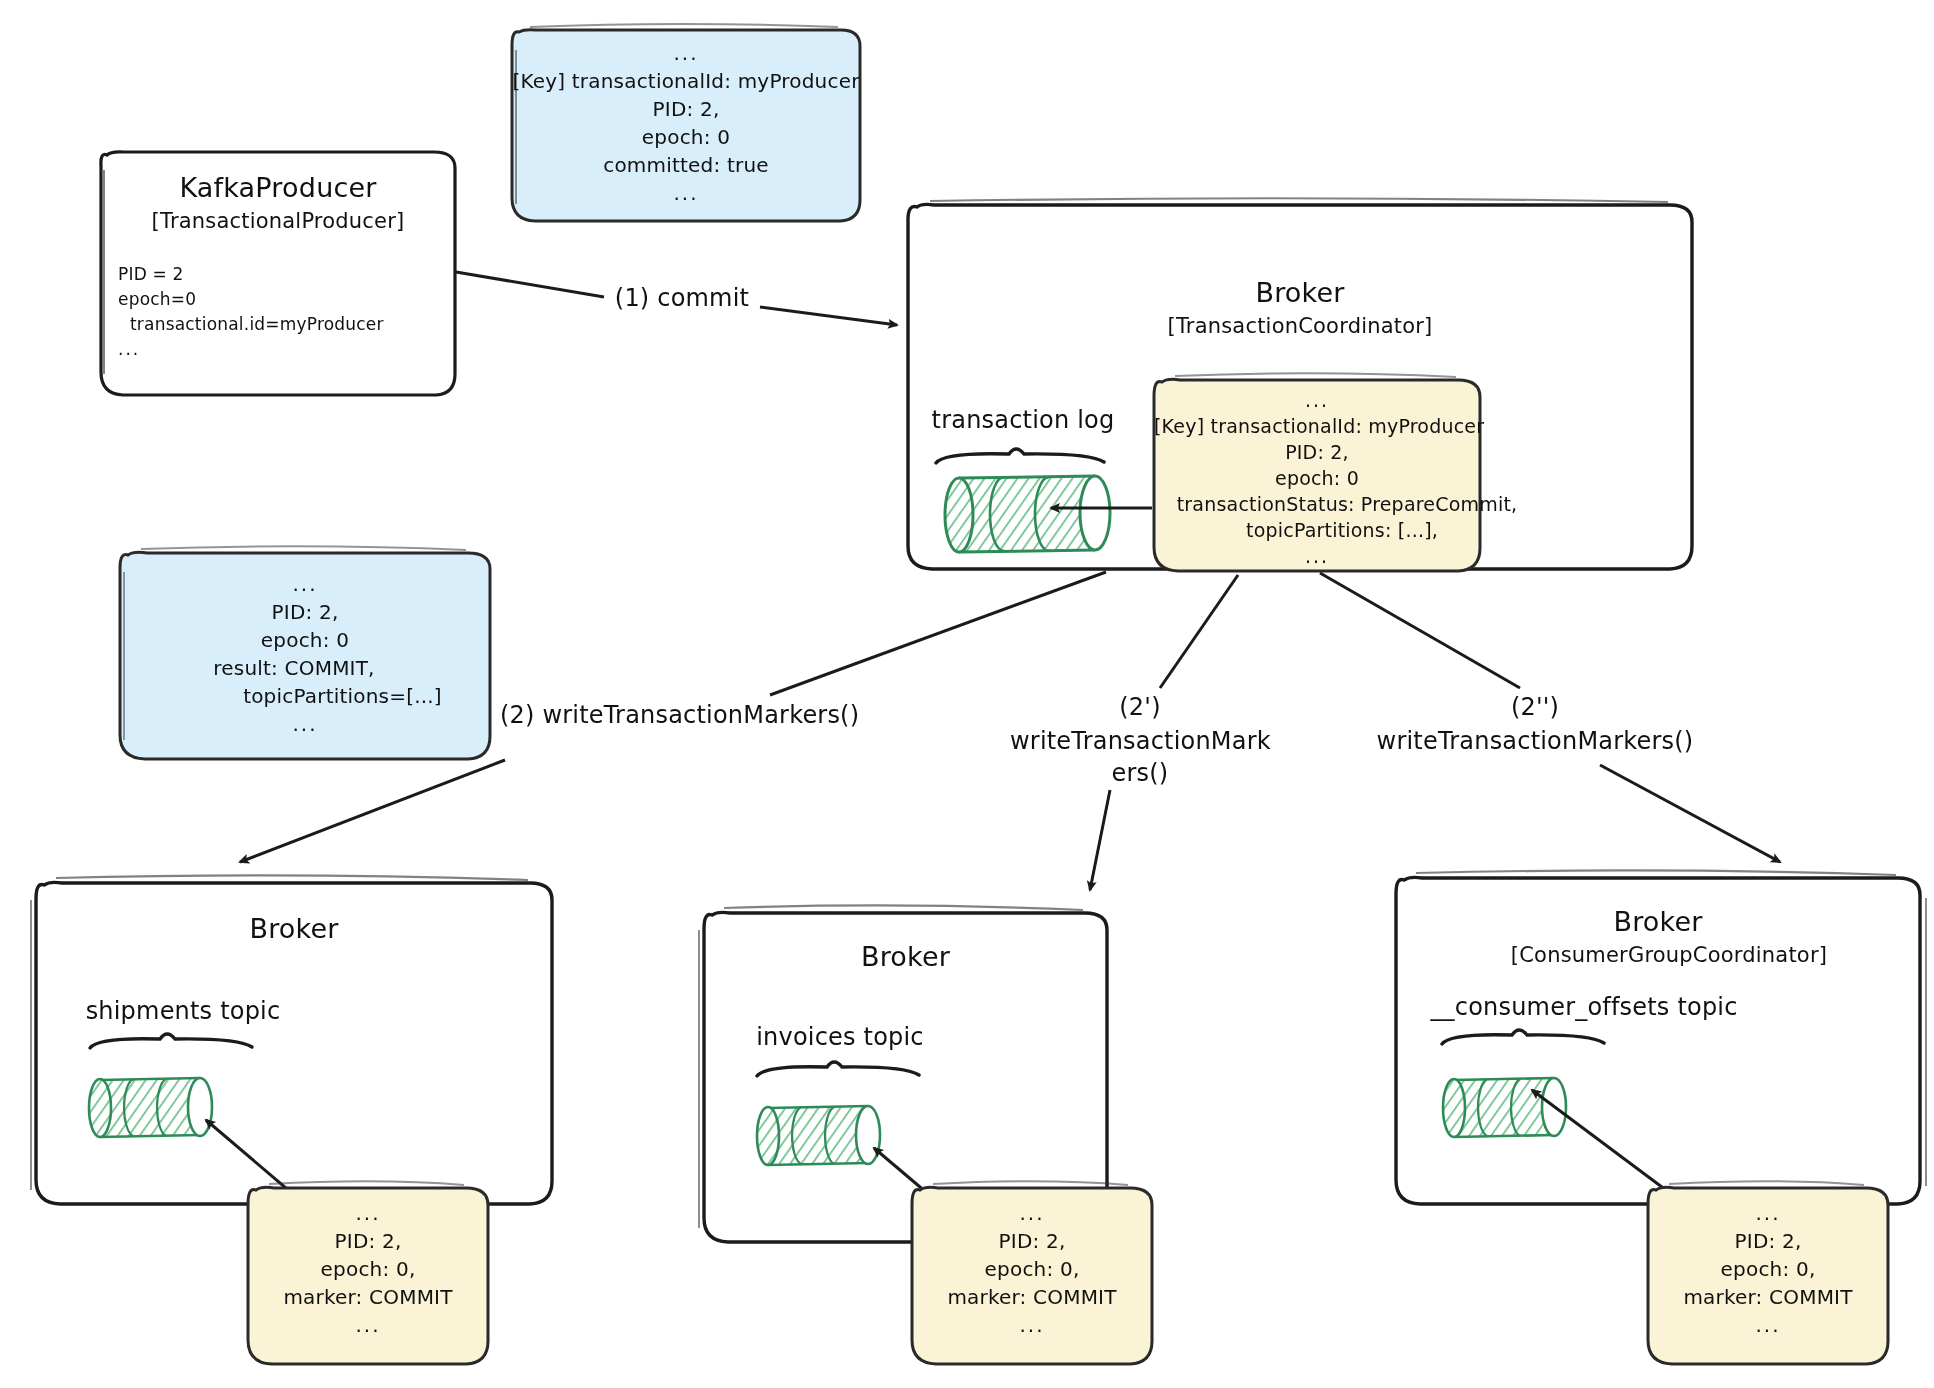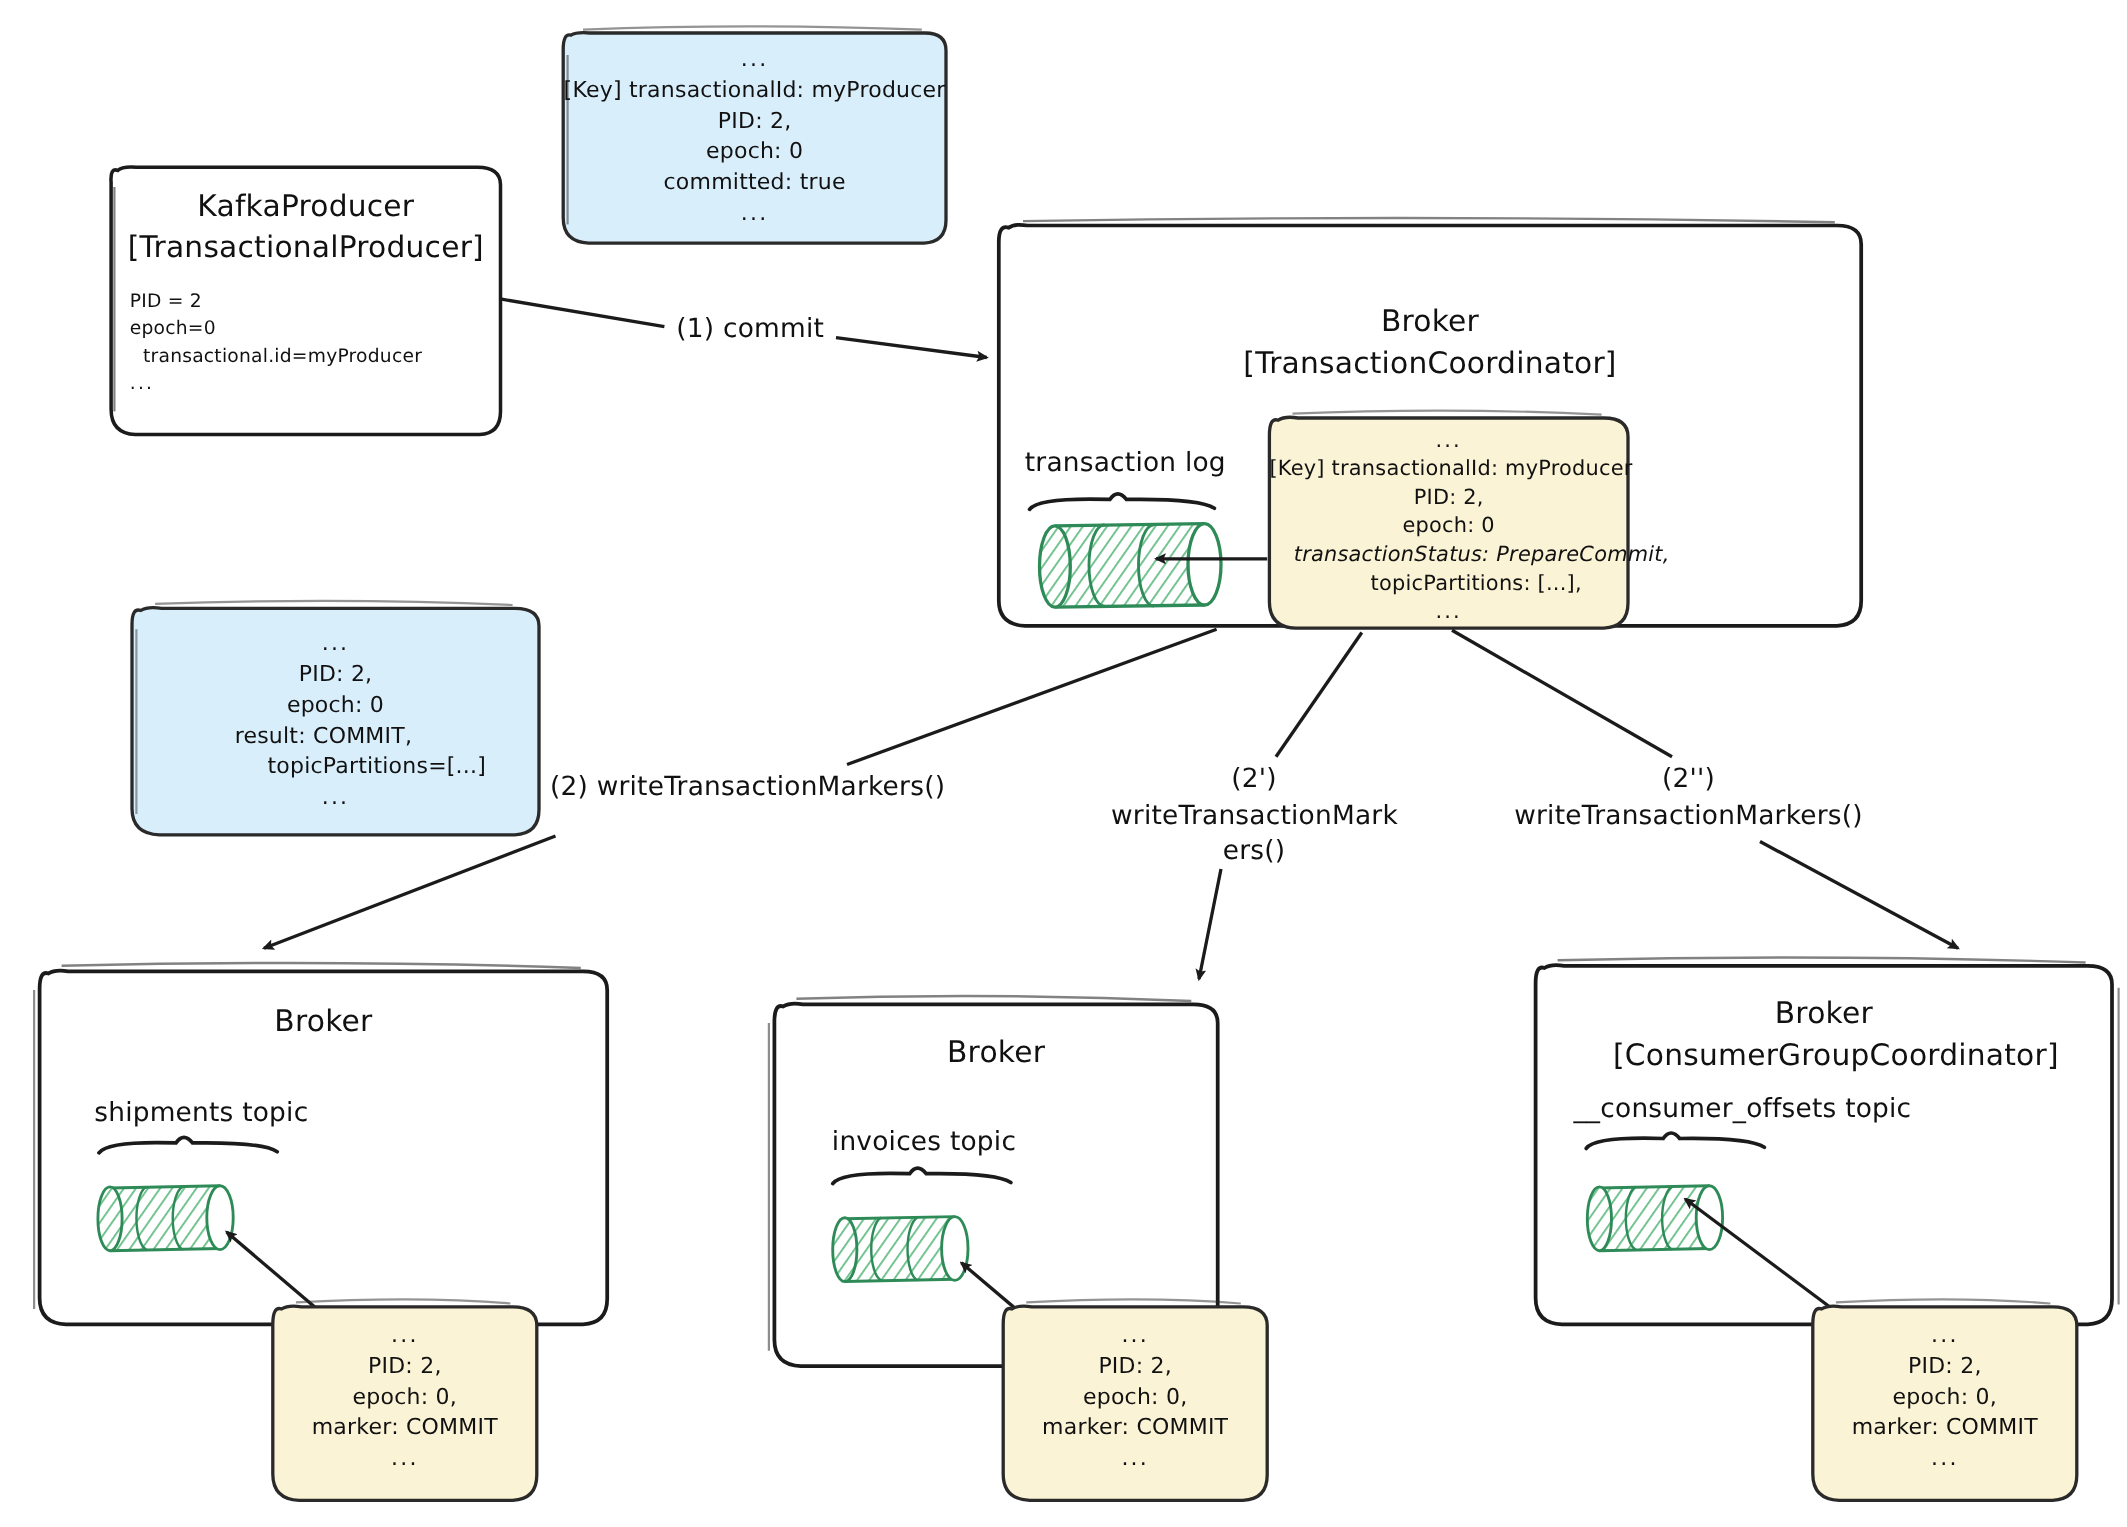--- a/index.html
+++ b/index.html
@@ -42,21 +42,21 @@
   .hand {
     font-family: "DejaVu Sans", sans-serif;
     letter-spacing: 0.2px;
   }
 
   .box-title {
     font-size: 27px;
     color: #111;
   }
   .box-sub {
-    font-size: 27px;
+    font-size: 21px;
     color: #111;
   }
   .body-line {
     font-size: 17px;
     color: #111;
   }
   .note-line {
     font-size: 20px;
     color: #111;
   }
@@ -249,21 +249,21 @@
     <div class="txt hand box-title center" style="left:0; top:70px; width:784px;">Broker</div>
     <div class="txt hand box-sub center" style="left:0; top:108px; width:784px;">[TransactionCoordinator]</div>
   </div>
   <div class="txt hand topic-label center" style="left:928px; top:405px; width:190px;">transaction log</div>
 
   <div class="node" style="left:1154px; top:380px; width:326px;">
     <div class="txt hand note-line-sm center ellipsis" style="left:0; top:8px; width:326px;">...</div>
     <div class="txt hand note-line-sm center" style="left:0; top:34px; width:326px;">[Key] transactionalId: myProducer</div>
     <div class="txt hand note-line-sm center" style="left:0; top:60px; width:326px;">PID: 2,</div>
     <div class="txt hand note-line-sm center" style="left:0; top:86px; width:326px;">epoch: 0</div>
-    <div class="txt hand note-line-sm center" style="left:0; top:112px; width:386px;font-style:italic;">transactionStatus: PrepareCommit,</div>
+    <div class="txt hand note-line-sm center" style="left:0; top:112px; width:386px;">transactionStatus: PrepareCommit,</div>
     <div class="txt hand note-line-sm center" style="left:0; top:138px; width:376px;text-align:center;">topicPartitions: [...],</div>
     <div class="txt hand note-line-sm center ellipsis" style="left:0; top:164px; width:326px;">...</div>
   </div>
 
   <div class="node" style="left:120px; top:553px; width:370px;">
     <div class="txt hand note-line center ellipsis" style="left:0; top:18px; width:370px;">...</div>
     <div class="txt hand note-line center" style="left:0; top:46px; width:370px;">PID: 2,</div>
     <div class="txt hand note-line center" style="left:0; top:74px; width:370px;">epoch: 0</div>
     <div class="txt hand note-line center" style="left:0; top:102px; width:348px;">result: COMMIT,</div>
     <div class="txt hand note-line center" style="left:0; top:130px; width:445px;">topicPartitions=[...]</div>

